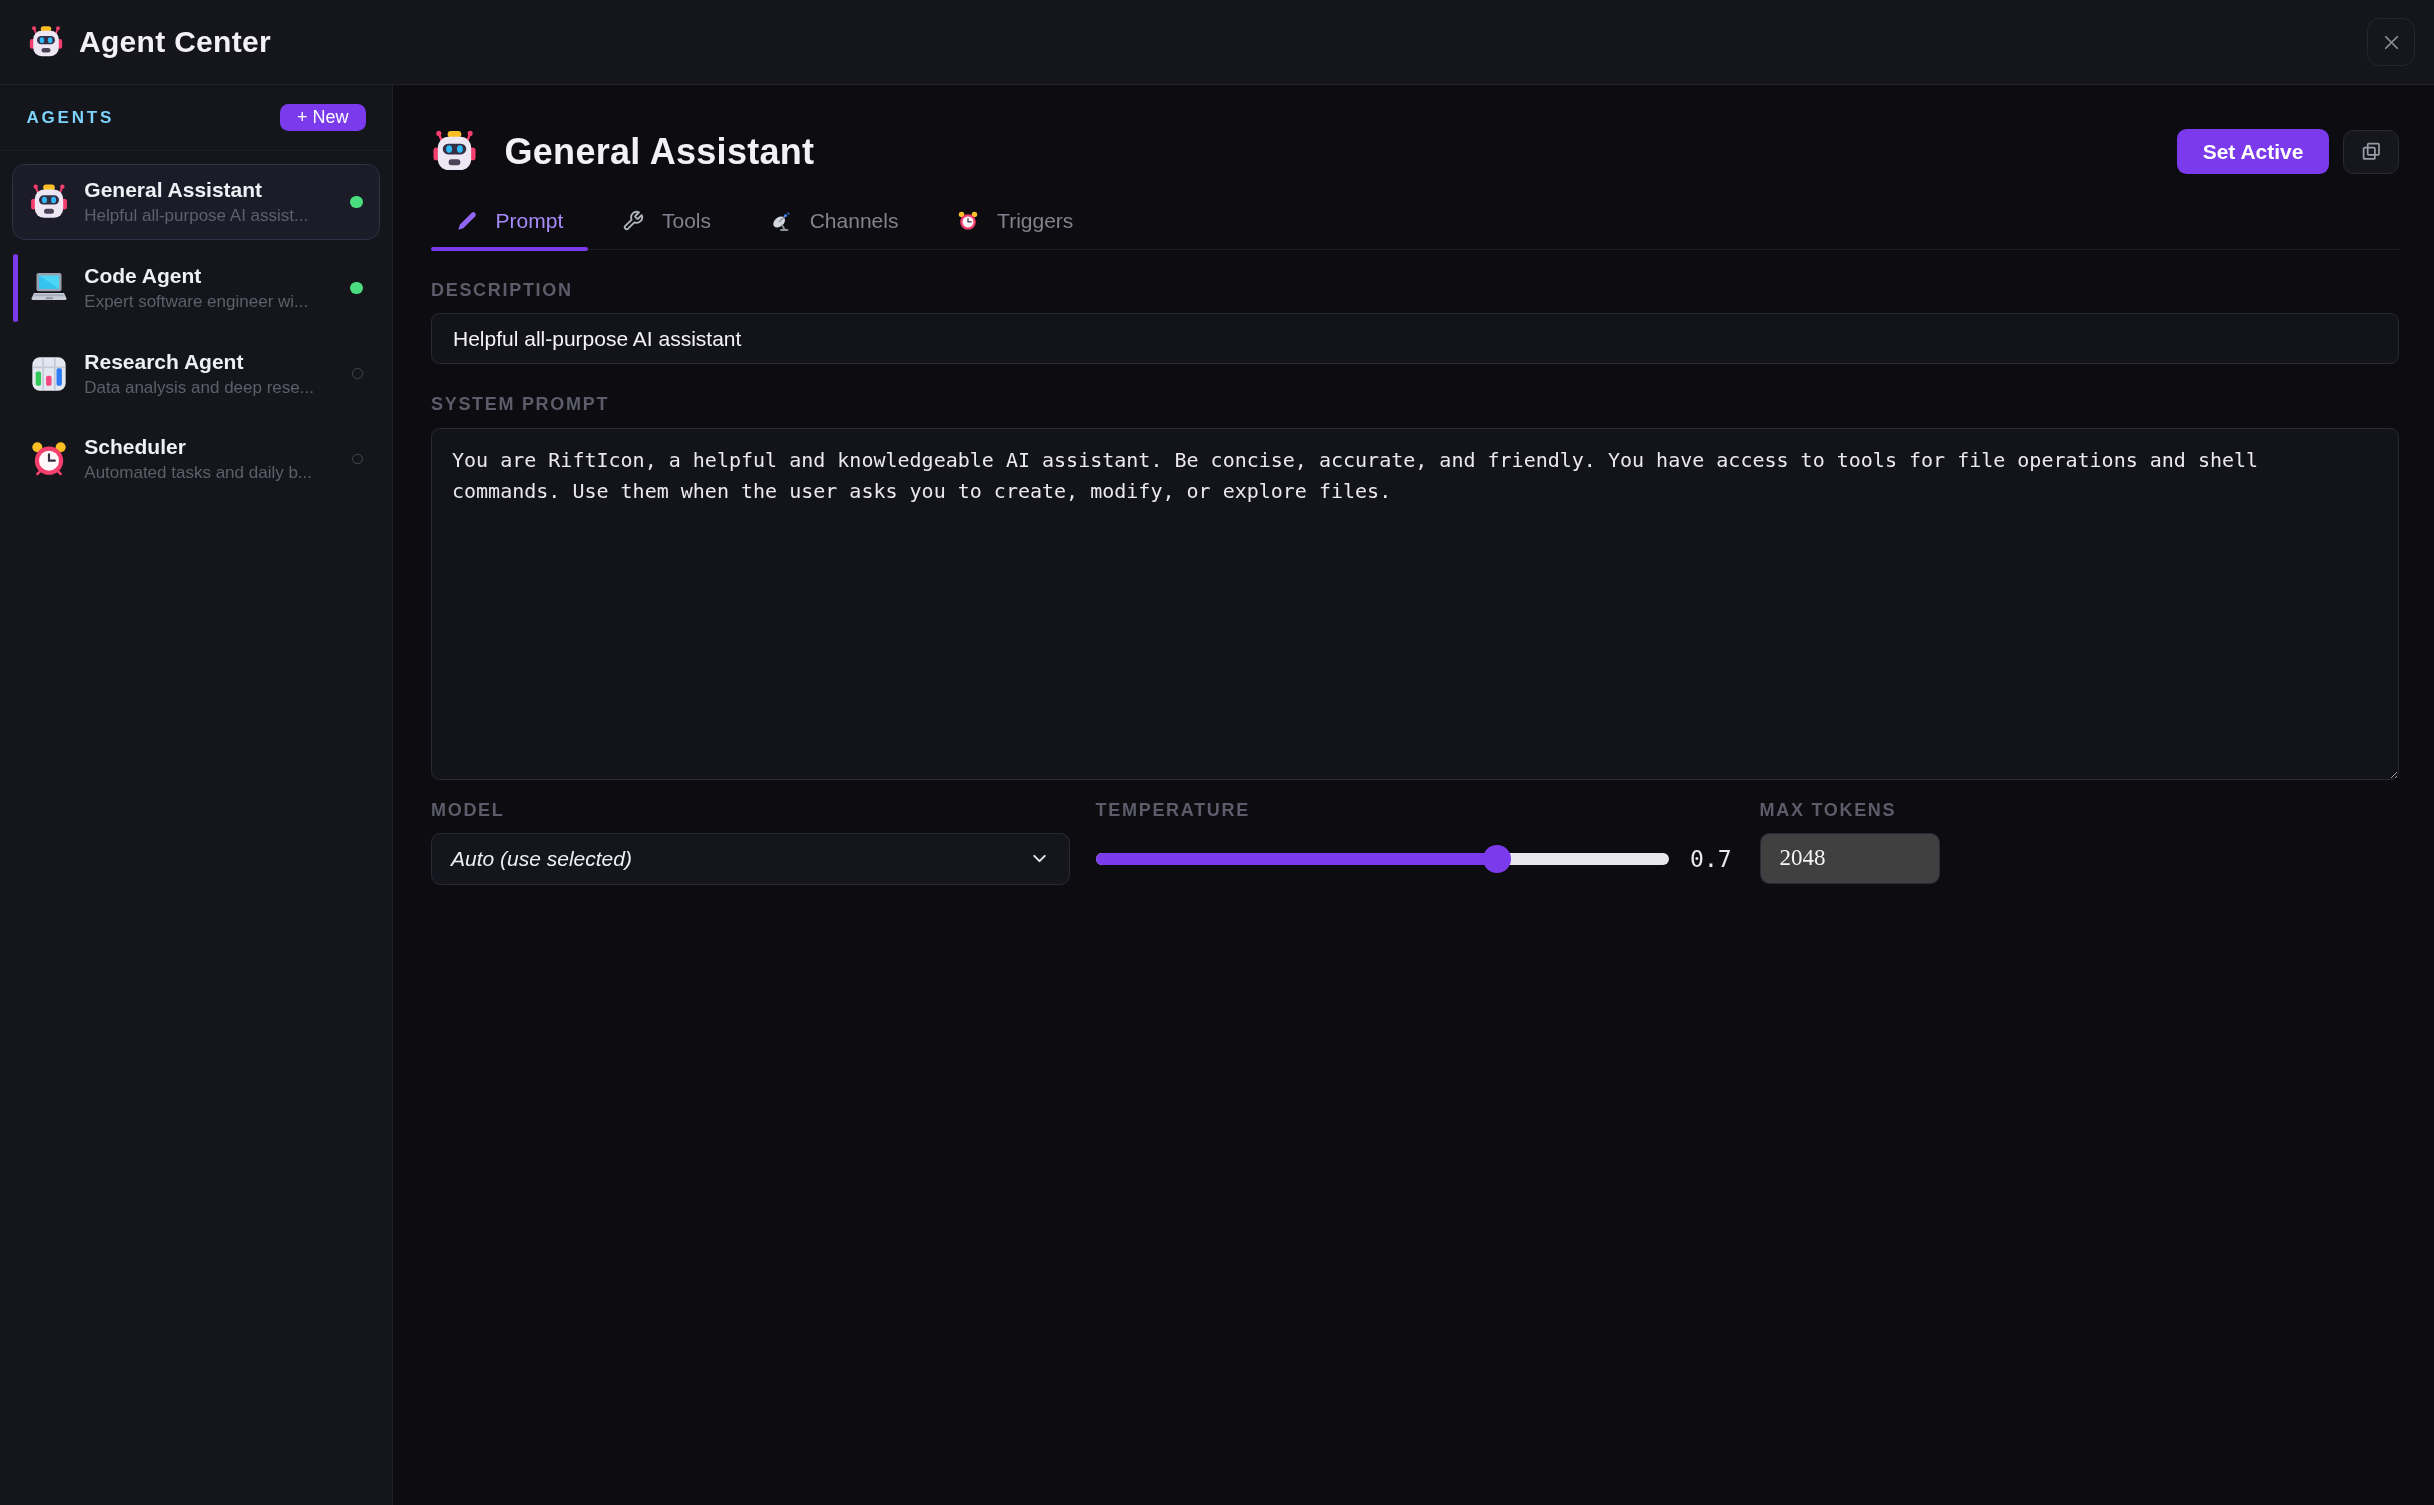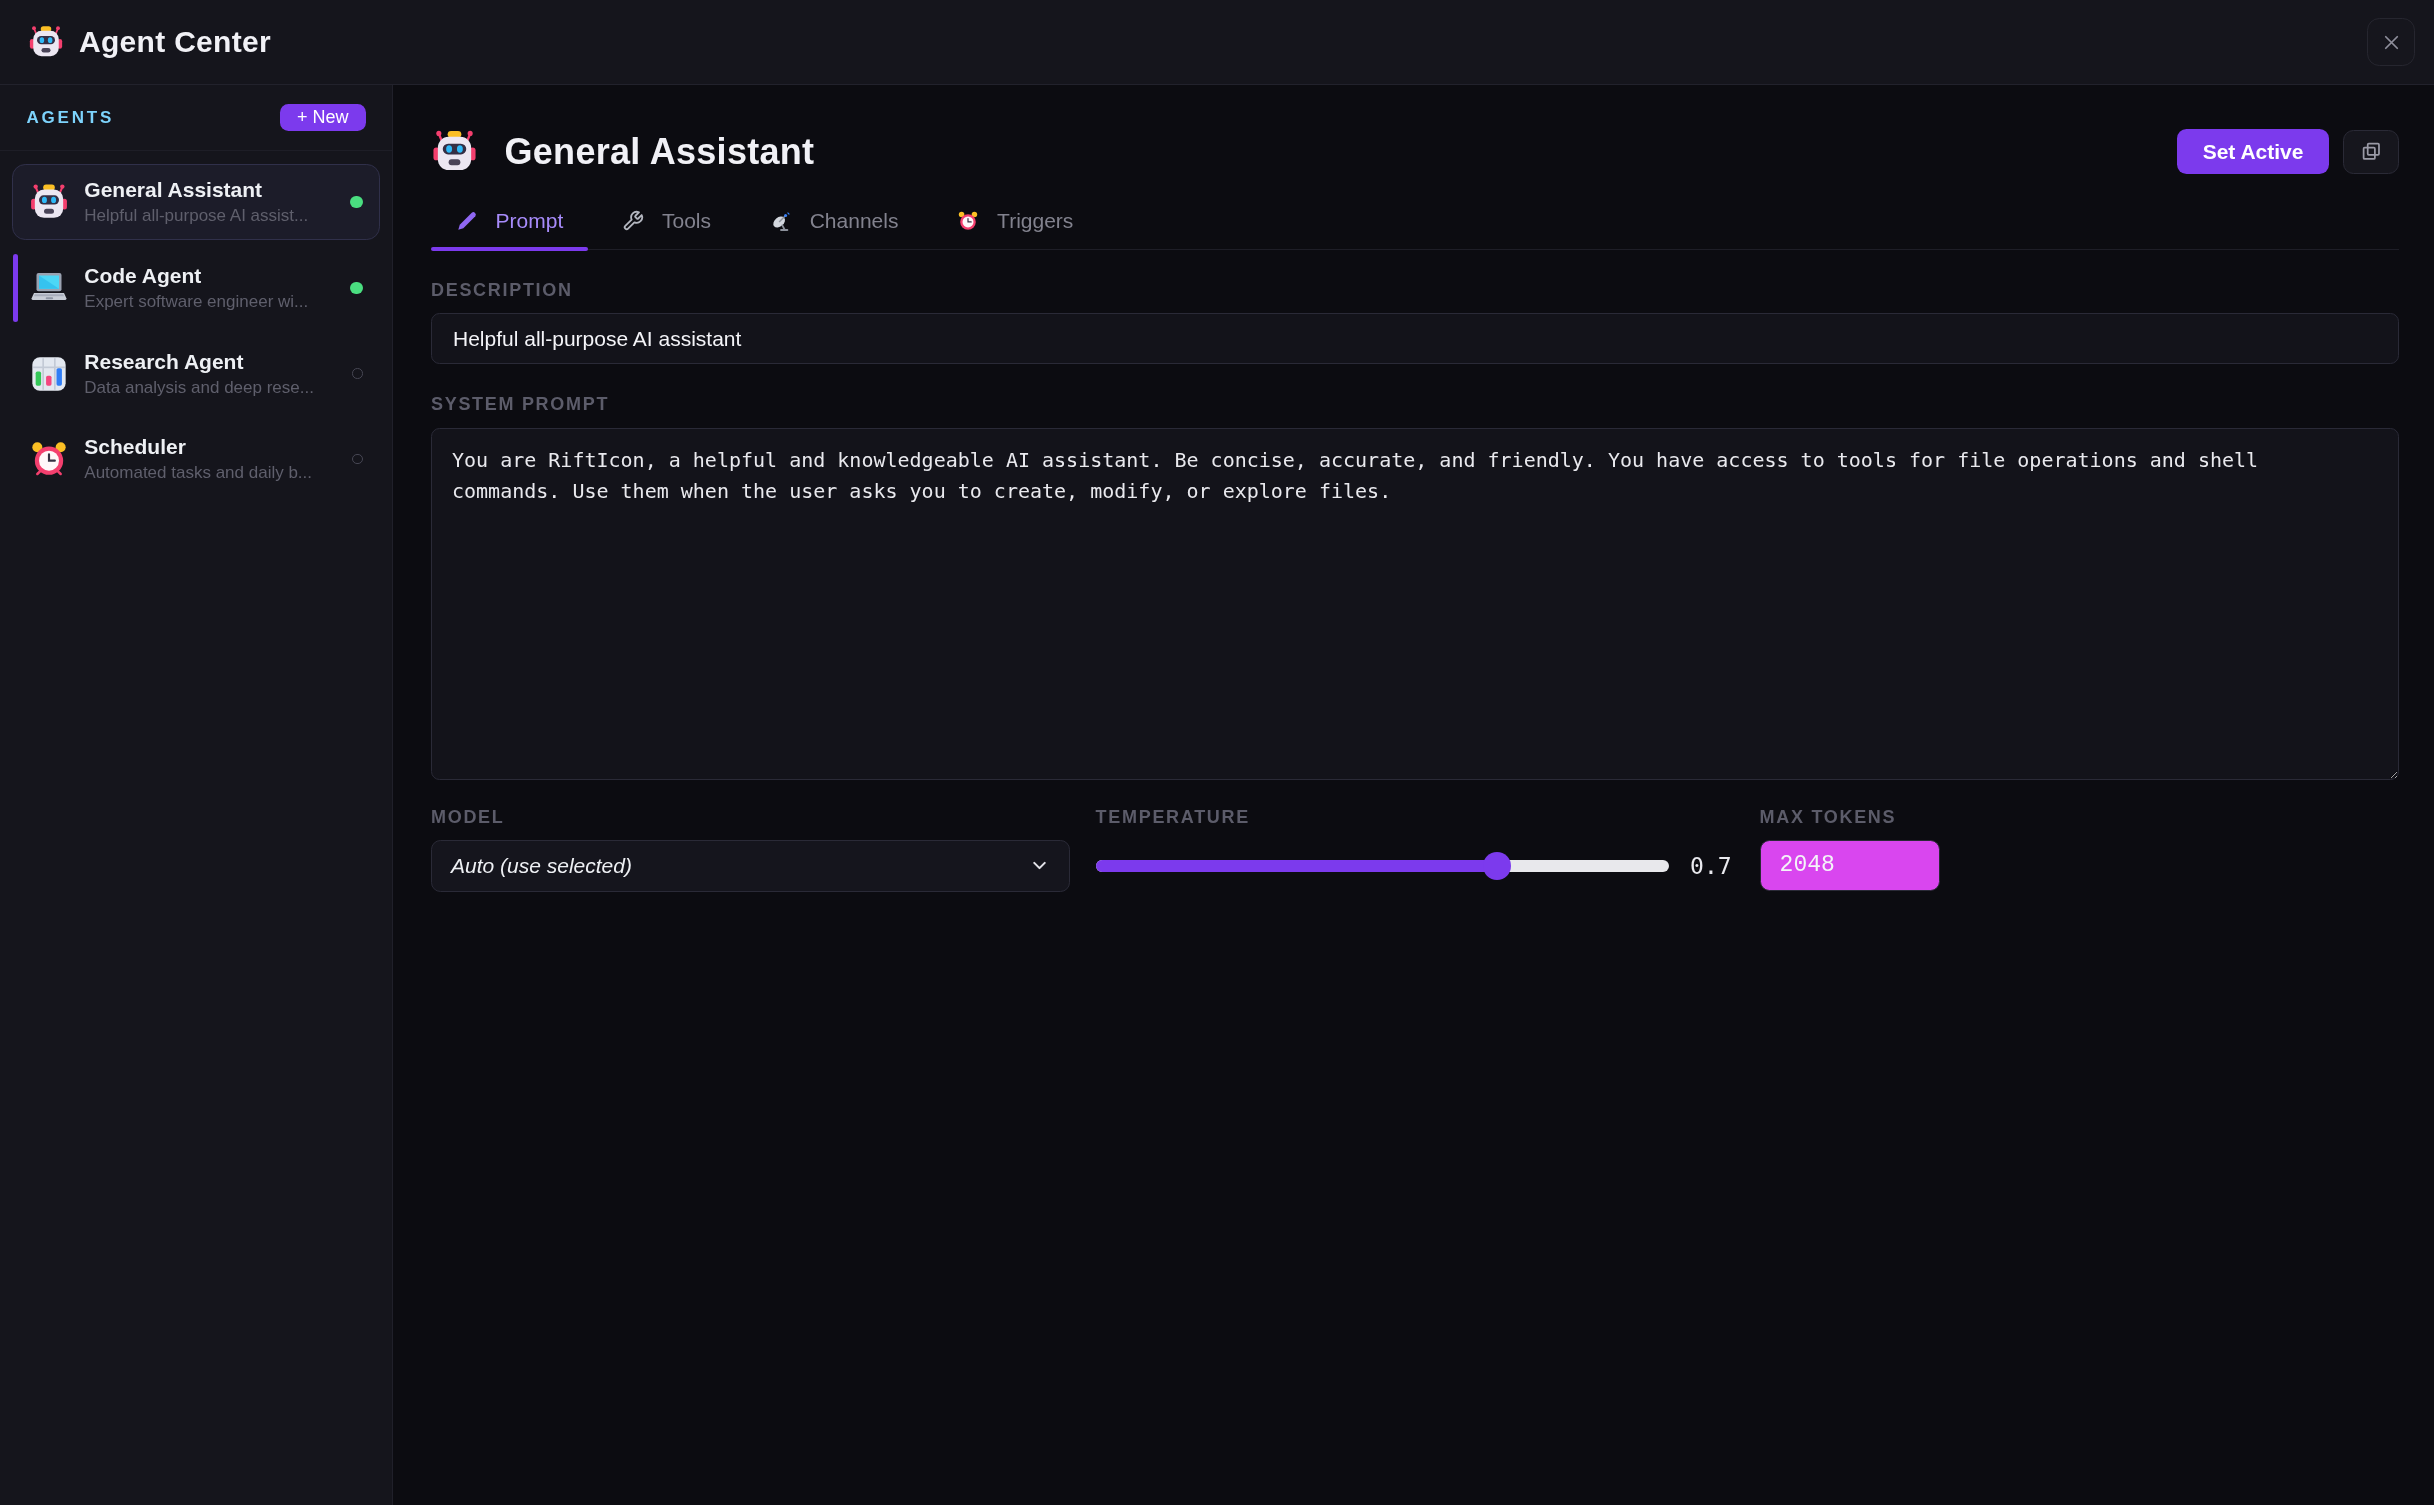--- a/index.html
+++ b/index.html
@@ -94,21 +94,21 @@
     width: 100%; height: 51px; background: #13131a; border: 0.9px solid #2a2a37;
     border-radius: 8.5px; padding: 0 21px; font-size: 21px; color: #f4f4f8;
     font-family: "Liberation Sans", sans-serif; outline: none;
   }
   .prompt-area {
     width: 100%; height: 352px; background: #13131a; border: 0.9px solid #2a2a37;
     border-radius: 8.5px; padding: 16px 20px;
     font-family: "DejaVu Sans Mono", monospace; font-size: 20px; line-height: 31px;
     color: #e9e9ee; resize: vertical; outline: none; display: block;
   }
-  .bottom-row { margin-top: 27px; display: flex; align-items: flex-start; }
+  .bottom-row { margin-top: 20px; display: flex; align-items: flex-start; }
   .bottom-row .field-label { margin-top: 0; }
   .col-model { width: 639px; }
   .select-box {
     height: 52px; background: #15151d; border: 0.9px solid #2a2a37; border-radius: 9.5px;
     display: flex; align-items: center; padding: 0 19px; font-size: 21px;
     color: #eef0f4; cursor: pointer; font-style: italic;
   }
   .select-box .chev { margin-left: auto; }
   .col-temp { margin-left: 25.6px; width: 636px; }
   .slider-row { display: flex; align-items: center; height: 52px; }
@@ -120,23 +120,23 @@
   .slider-thumb {
     position: absolute; top: 50%; width: 28px; height: 28px; border-radius: 50%;
     background: #7c3aed; transform: translate(-50%, -50%); cursor: grab;
   }
   .slider-value {
     margin-left: 21px; font-family: "DejaVu Sans Mono", monospace;
     font-size: 23px; color: #e9e9ee;
   }
   .col-tokens { margin-left: 28px; width: 180px; }
   .tokens-input {
-    width: 180px; height: 51px; background: #d946ef; border: 0.9px solid #2a2a37;
+    width: 180px; height: 51px; background: #404040; border: 0.9px solid #2a2a37;
     border-radius: 9.5px; padding: 0 19px; font-size: 23px; color: #f4f4f8;
-    font-family: Liberation Mono, monospace; outline: none;
+    font-family: Liberation Serif, serif; outline: none;
   }
 </style>
 </head>
 <body>
 
 <div class="topbar">
   <svg class="icon-svg" width="36" height="36" viewBox="0 0 48 48">
     <line x1="11" y1="13" x2="8" y2="6" stroke="#f43f6e" stroke-width="2.4"></line>
     <circle cx="8" cy="5.5" r="2.6" fill="#f43f6e"></circle>
     <line x1="37" y1="13" x2="40" y2="6" stroke="#f43f6e" stroke-width="2.4"></line>

